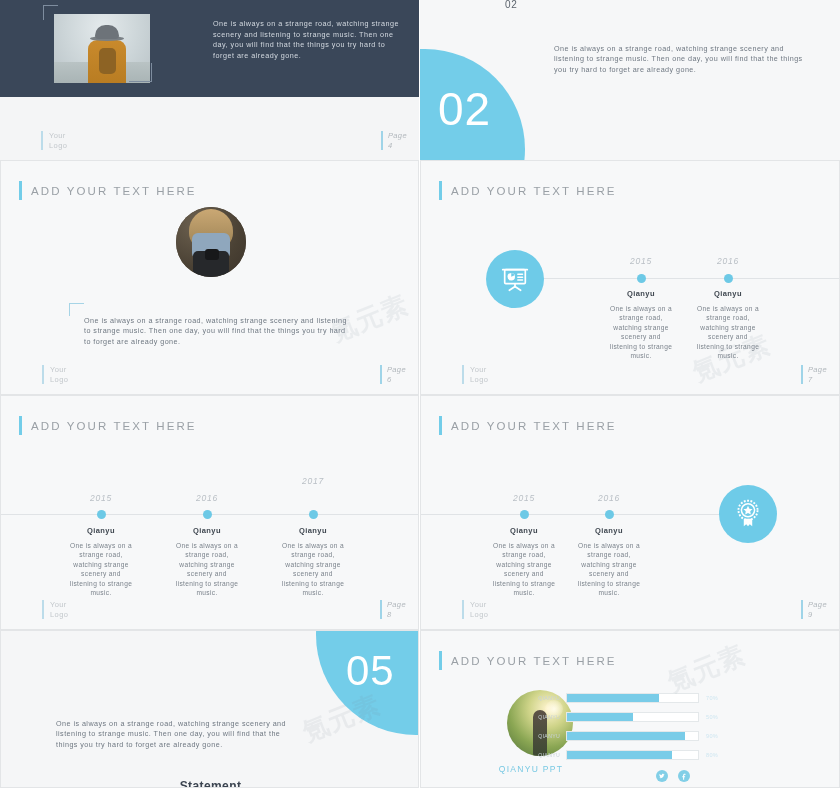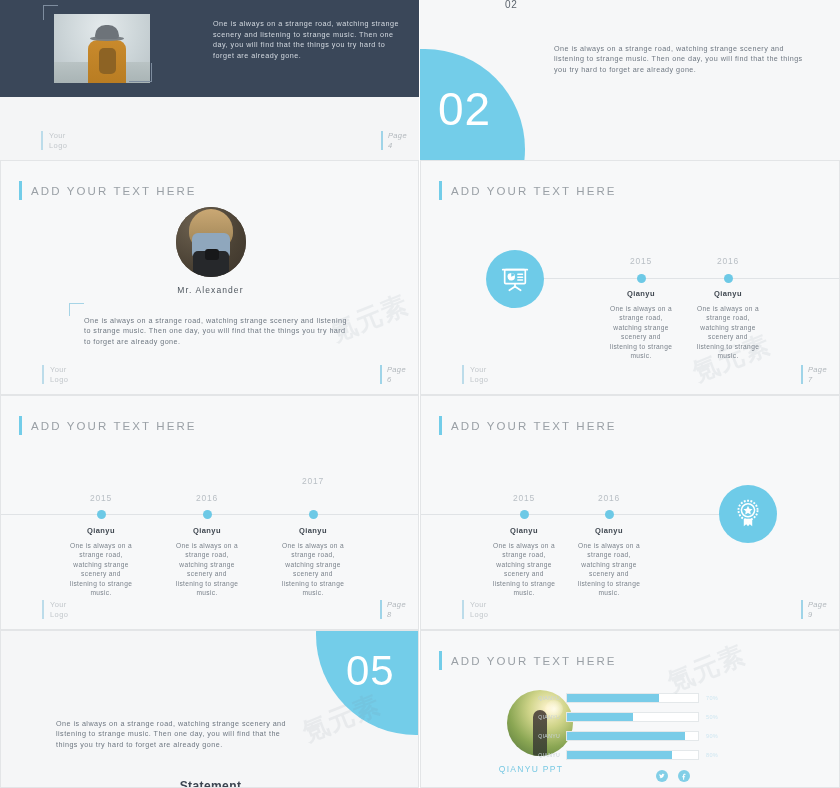--- a/index.html
+++ b/index.html
@@ -63,21 +63,21 @@
       background:linear-gradient(#caa874,#9c8254);}
   #s6 .avatar .shirt{position:absolute;left:16px;top:26px;width:38px;height:26px;border-radius:6px;background:#8fa7bd;}
   #s6 .avatar .body{position:absolute;left:17px;top:44px;width:36px;height:28px;border-radius:5px;background:#26282b;}
   #s6 .avatar .cam{position:absolute;left:29px;top:42px;width:14px;height:11px;border-radius:3px;background:#17181a;}
   #s6 .name{position:absolute;left:0;top:124px;width:419px;text-align:center;font-size:8.5px;color:#4e565e;letter-spacing:1.1px;}
   #s6 .copy{position:absolute;left:83px;top:156px;width:262px;}
 
   
   .tl-line{position:absolute;height:1px;background:#e0e3e6;}
   .tl-dot{position:absolute;width:9px;height:9px;border-radius:50%;background:#6dc9e6;}
-  .tl-year{position:absolute;font-size:8.5px;color:#b9bfc5;letter-spacing:.8px;text-align:center;}
+  .tl-year{position:absolute;font-size:8.5px;color:#b9bfc5;letter-spacing:.8px;text-align:center;font-style:italic;}
   .tl-name{position:absolute;font-size:7.5px;color:#3f4750;letter-spacing:.4px;text-align:center;font-weight:600;}
   .tl-desc{position:absolute;font-size:6.6px;line-height:9.4px;color:#7b838c;letter-spacing:.35px;text-align:center;}
   .circ-icon{position:absolute;border-radius:50%;background:#6ecbe8;display:flex;align-items:center;justify-content:center;}
 
   
   #s7{left:420px;top:160px;width:420px;height:235px;}
   
   #s8{left:0;top:395px;width:419px;height:235px;}
   
   #s9{left:420px;top:395px;width:420px;height:235px;}
@@ -148,21 +148,20 @@
       <div class="bar"></div>
       <div class="txt">ADD YOUR TEXT HERE</div>
     </div>
     <div class="avatar">
       <div class="bg"></div>
         <div class="hair"></div>
         <div class="shirt"></div>
         <div class="body"></div>
         <div class="cam"></div>
     </div>
-    <div class="name">Mr. Alexander</div>
     <div style="position:absolute;left:68px;top:142px;width:14px;height:12px;border-left:1px solid #a6d4e6;border-top:1px solid #a6d4e6;"></div>
     <div class="copy body-txt" style="position:absolute;left:83px;top:155px;width:265px;">One is always on a strange road, watching strange scenery and listening to strange music. Then one day, you will find that the things you try hard to forget are already gone.</div>
     <div class="wm" style="right:8px;top:140px;">氪元素</div>
     <div class="foot-l">
       <div class="bar"></div>
       <div class="t"><span>Your</span><br>
         <span>Logo</span></div>
     </div>
     <div class="foot-r">
       <div class="bar"></div>

